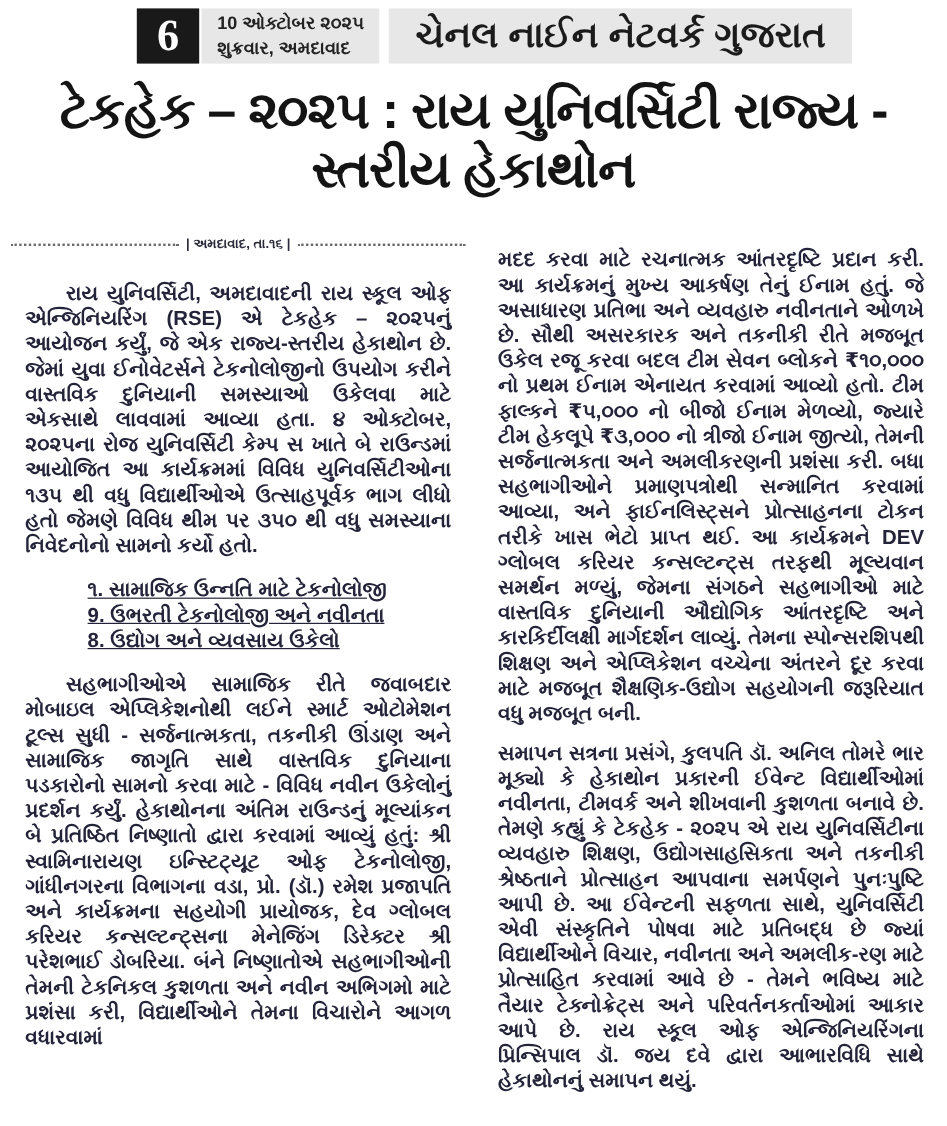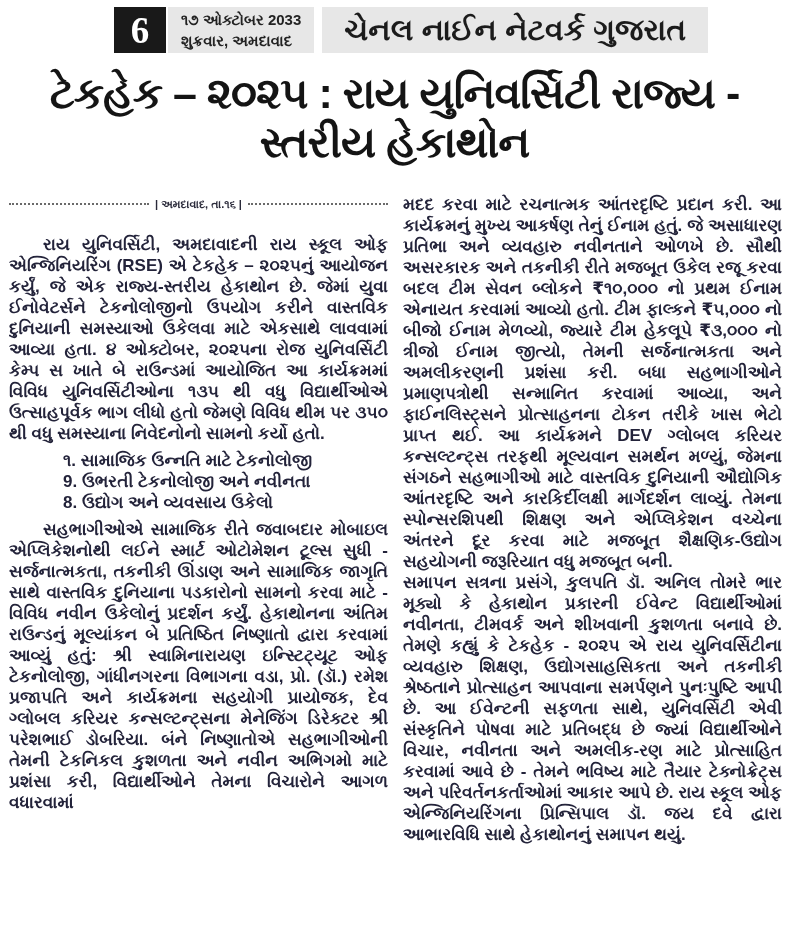--- a/index.html
+++ b/index.html
@@ -44,36 +44,36 @@
     text-align:justify;color:#23233a;
     font-size:17px;line-height:21px;font-weight:600;
   }
   .dateline{
     display:flex;align-items:center;gap:6px;
     font-weight:bold;font-size:11px;color:#2a2a3a;
     margin-bottom:19px;
   }
   .dateline .dots{flex:1;border-top:2px dotted #6a6a6a;height:0;}
   .dateline .dl-text{white-space:nowrap;}
-  .col p{margin:0;}
+  .col p{margin:12px;}
   .col p.indent{text-indent:34px;}
-  .theme-list{margin:6px;padding:0;list-style:none;}
+  .theme-list{margin:16px;padding:0;list-style:none;text-decoration:underline;}
   .theme-list li{padding-left:48px;text-align:left;}
 </style>
 </head>
 <body>
 
 <div class="page">
 
   <div class="topbar">
     <div class="pagenum">
       <span>6</span>
     </div>
     <div class="datebox">
-      <span>૧૭ ઓક્ટોબર 2033</span>
+      <span>10 ઓક્ટોબર ૨૦૨૫</span>
       <span>શુક્રવાર, અમદાવાદ</span>
     </div>
     <div class="masthead">
       <span>ચેનલ નાઈન નેટવર્ક ગુજરાત</span>
     </div>
   </div>
 
   <h1 class="headline">ટેકહેક – ૨૦૨૫ : રાય યુનિવર્સિટી રાજ્ય - સ્તરીય હેકાથોન</h1>
 
   <div class="cols">

